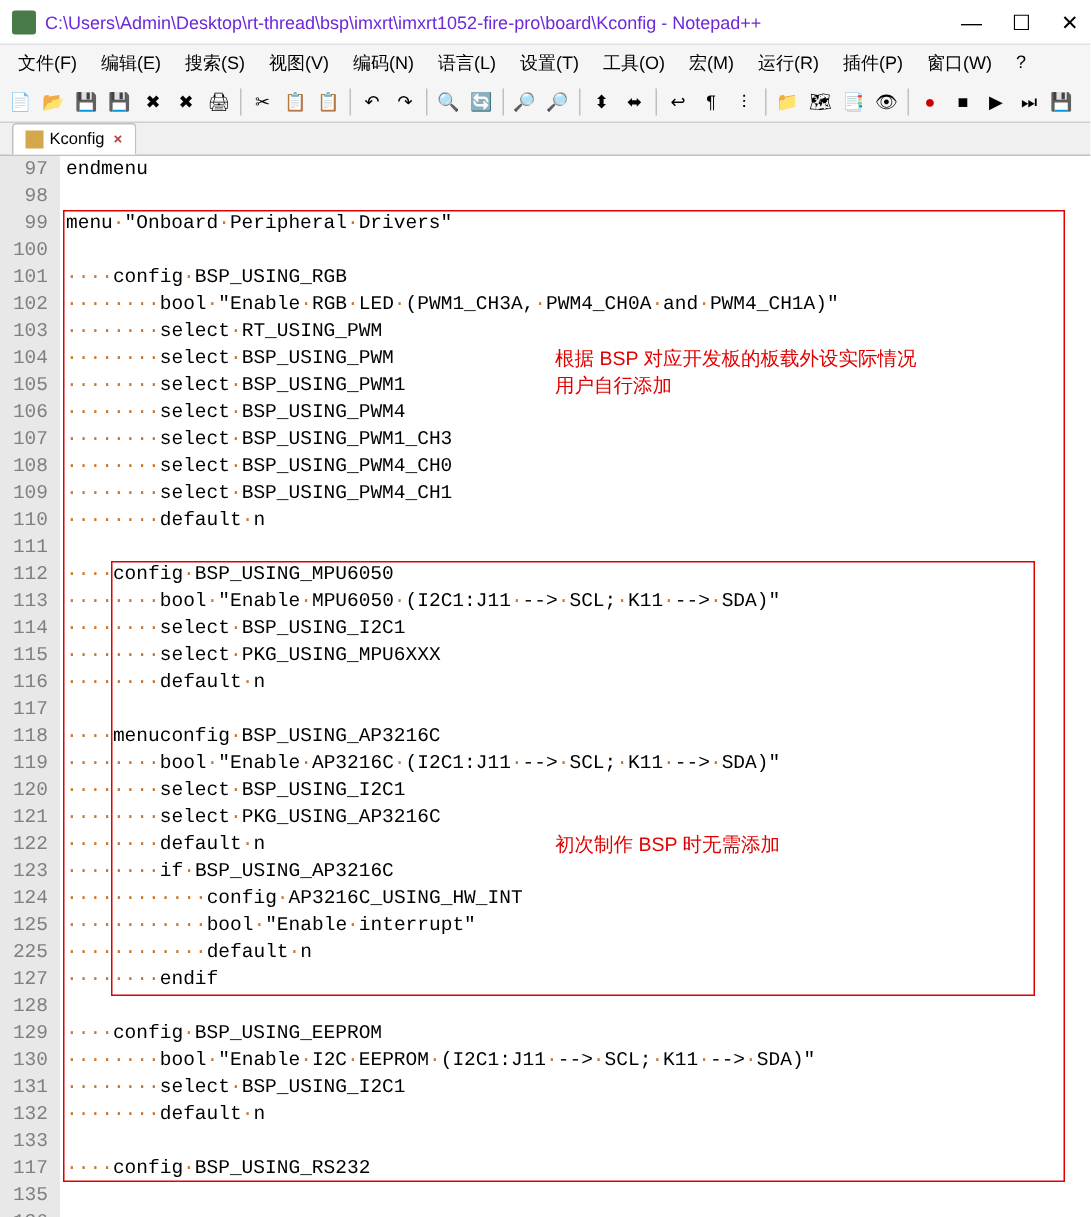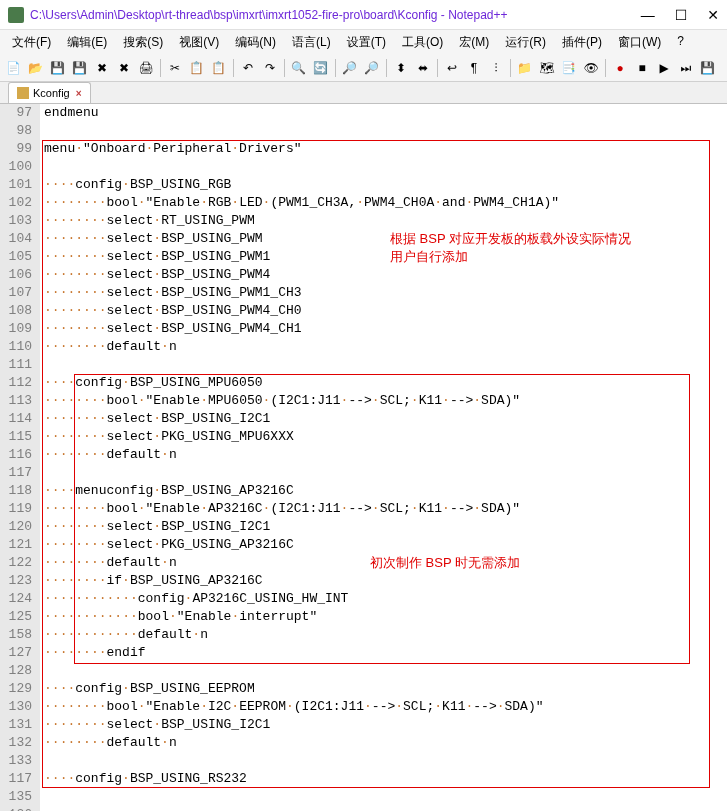--- a/index.html
+++ b/index.html
@@ -129,36 +129,36 @@
       <div class="line-num">116</div>
       <div class="line-num">117</div>
       <div class="line-num">118</div>
       <div class="line-num">119</div>
       <div class="line-num">120</div>
       <div class="line-num">121</div>
       <div class="line-num">122</div>
       <div class="line-num">123</div>
       <div class="line-num">124</div>
       <div class="line-num">125</div>
-      <div class="line-num">158</div>
+      <div class="line-num">225</div>
       <div class="line-num">127</div>
       <div class="line-num">128</div>
       <div class="line-num">129</div>
       <div class="line-num">130</div>
       <div class="line-num">131</div>
       <div class="line-num">132</div>
       <div class="line-num">133</div>
       <div class="line-num">117</div>
       <div class="line-num">135</div>
       <div class="line-num">136</div>
     </div>
   <div class="code" id="code">
     <div class="redbox" style="left:2px; top:36px; width:668px; height:648px;"></div>
     <div class="redbox" style="left:34px; top:270px; width:616px; height:290px;"></div>
-    <div class="annotation" style="left:330px; top:126px;margin-left:20px;">
+    <div class="annotation" style="left:330px; top:126px;">
       <div>根据 BSP 对应开发板的板载外设实际情况</div>
       <div>用户自行添加</div>
     </div>
     <div class="annotation" style="left:330px; top:450px;">初次制作 BSP 时无需添加</div>
   <div class="code-line"><span class="kw">endmenu</span></div>
       <div class="code-line"><span class="kw"></span></div>
       <div class="code-line"><span class="kw">menu<span class="ws">·</span>"Onboard<span class="ws">·</span>Peripheral<span class="ws">·</span>Drivers"</span></div>
       <div class="code-line"><span class="kw"></span></div>
       <div class="code-line"><span class="ws">·</span><span class="ws">·</span><span class="ws">·</span><span class="ws">·</span><span class="kw">config<span class="ws">·</span>BSP_USING_RGB</span></div>
       <div class="code-line"><span class="ws">·</span><span class="ws">·</span><span class="ws">·</span><span class="ws">·</span><span class="ws">·</span><span class="ws">·</span><span class="ws">·</span><span class="ws">·</span><span class="kw">bool<span class="ws">·</span>"Enable<span class="ws">·</span>RGB<span class="ws">·</span>LED<span class="ws">·</span>(PWM1_CH3A,<span class="ws">·</span>PWM4_CH0A<span class="ws">·</span>and<span class="ws">·</span>PWM4_CH1A)"</span></div>

